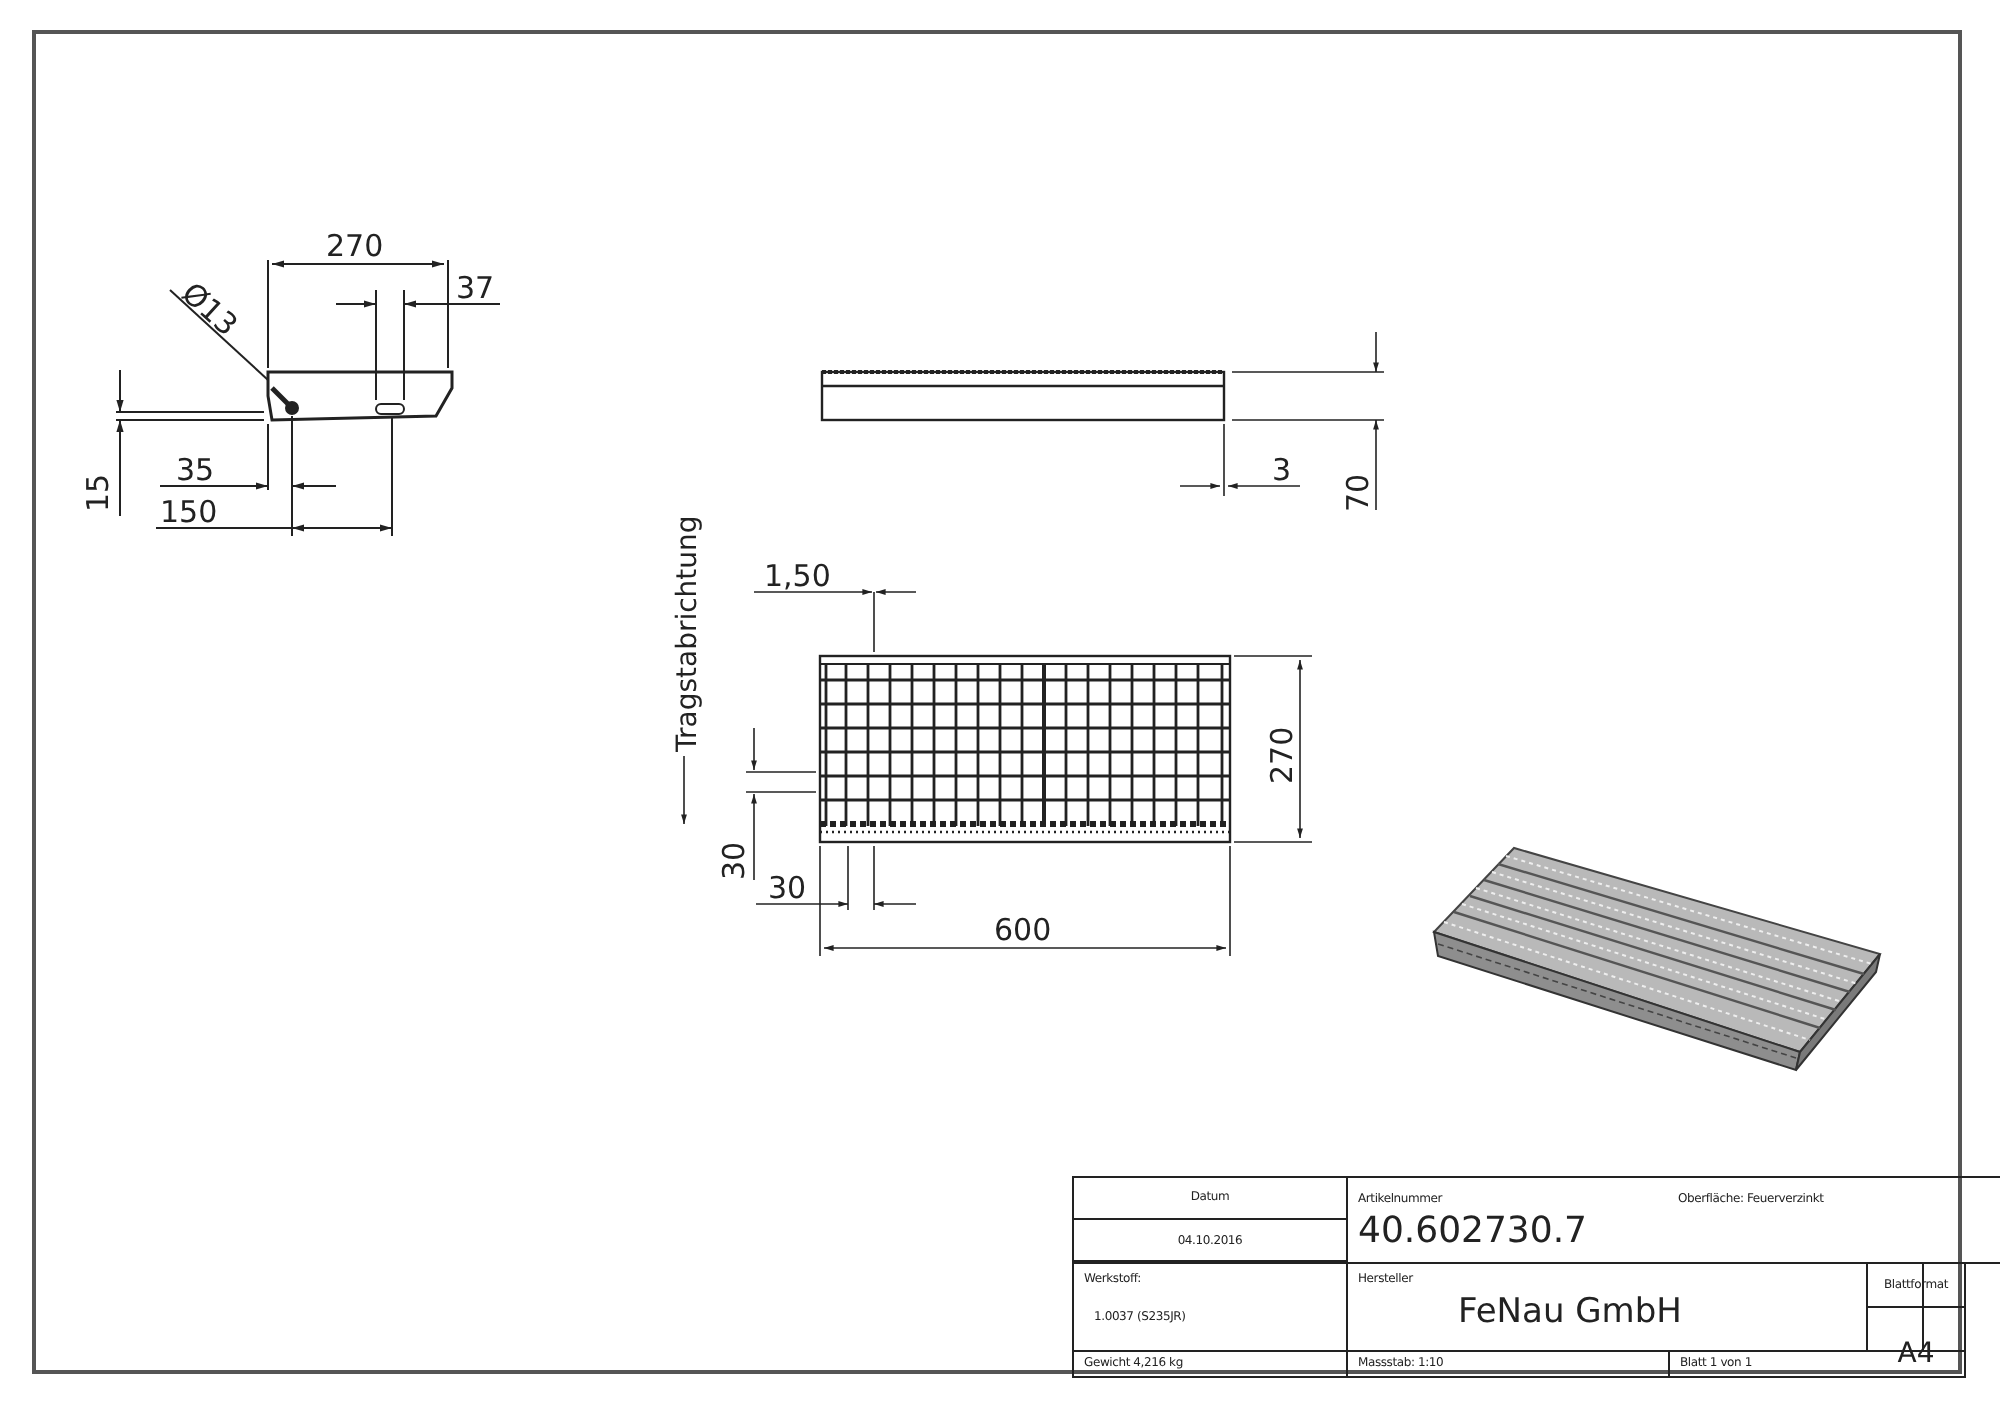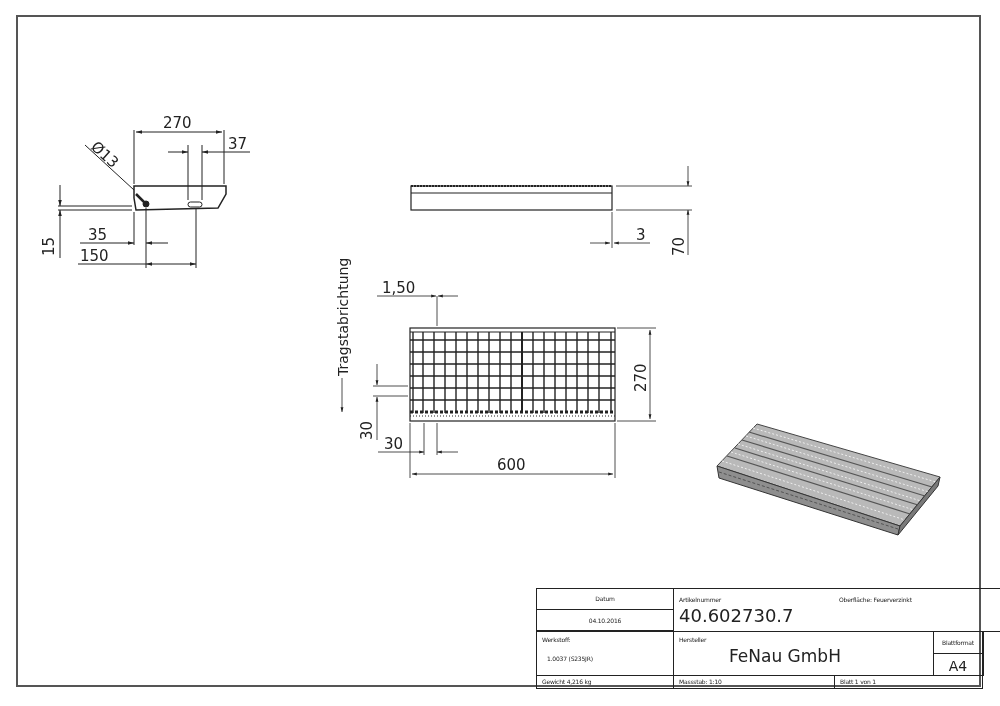--- a/index.html
+++ b/index.html
@@ -176,29 +176,29 @@
   </div>
   <div class="tb" style="left:673px;top:588px;width:334px;height:44px;">
     <span class="lbl" style="left:5px;top:7px;">Artikelnummer</span>
     <span class="val" style="left:5px;top:16px;font-size:18px;">40.602730.7</span>
     <span class="lbl" style="left:165px;top:7px;">Oberfläche:  Feuerverzinkt</span>
   </div>
   <div class="tb" style="left:536px;top:631px;width:138px;height:45px;">
     <span class="lbl" style="left:5px;top:4px;">Werkstoff:</span>
     <span class="lbl" style="left:10px;top:23px;">1.0037 (S235JR)</span>
   </div>
-  <div class="tb" style="left:673px;top:631px;width:311px;height:45px;">
+  <div class="tb" style="left:673px;top:631px;width:289px;height:45px;">
     <span class="lbl" style="left:5px;top:4px;">Hersteller</span>
     <span class="val" style="left:55px;top:14px;font-size:17px;">FeNau GmbH</span>
   </div>
   <div class="tb" style="left:933px;top:631px;width:50px;height:23px;">
     <span class="lbl" style="left:0;right:0;text-align:center;top:7px;">Blattformat</span>
   </div>
   <div class="tb" style="left:933px;top:653px;width:50px;height:23px;">
-    <span class="val" style="left:0;right:0;text-align:center;top:4px;font-size:14px;">A4</span>
+    <span class="val" style="left:0;right:0;text-align:center;top:15px;font-size:14px;">A4</span>
   </div>
   <div class="tb" style="left:536px;top:675px;width:138px;height:14px;">
     <span class="lbl" style="left:5px;top:2px;">Gewicht 4,216 kg</span>
   </div>
   <div class="tb" style="left:673px;top:675px;width:162px;height:14px;">
     <span class="lbl" style="left:5px;top:2px;">Massstab: 1:10</span>
   </div>
   <div class="tb" style="left:834px;top:675px;width:149px;height:14px;">
     <span class="lbl" style="left:5px;top:2px;">Blatt 1 von 1</span>
   </div>

